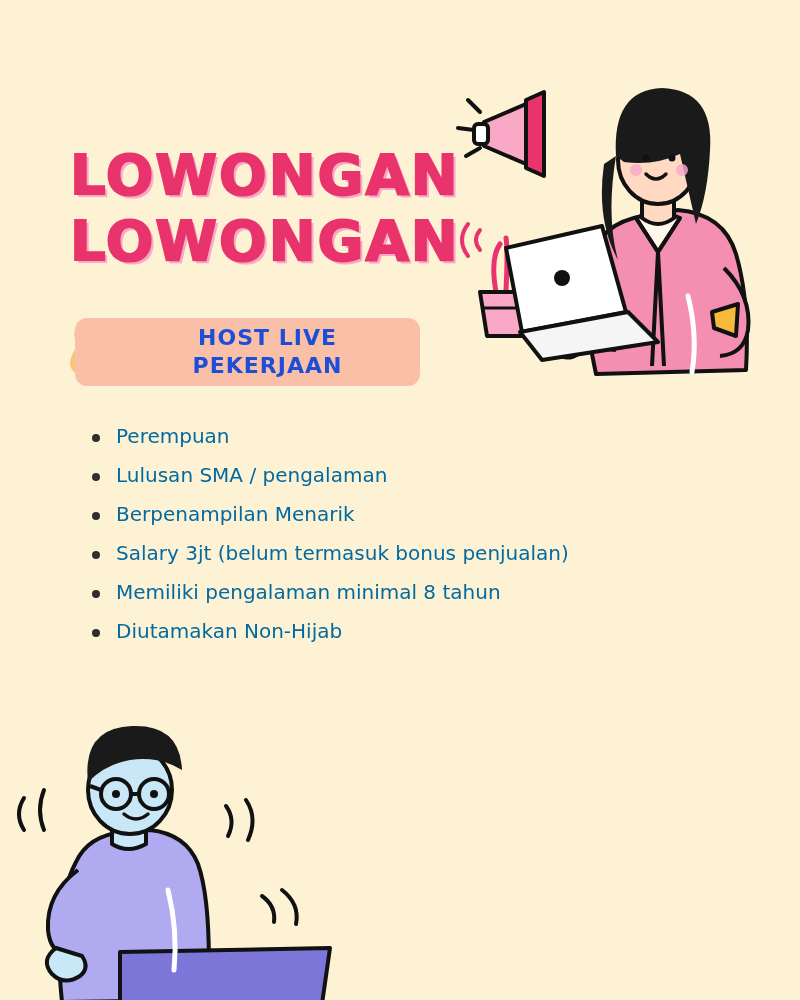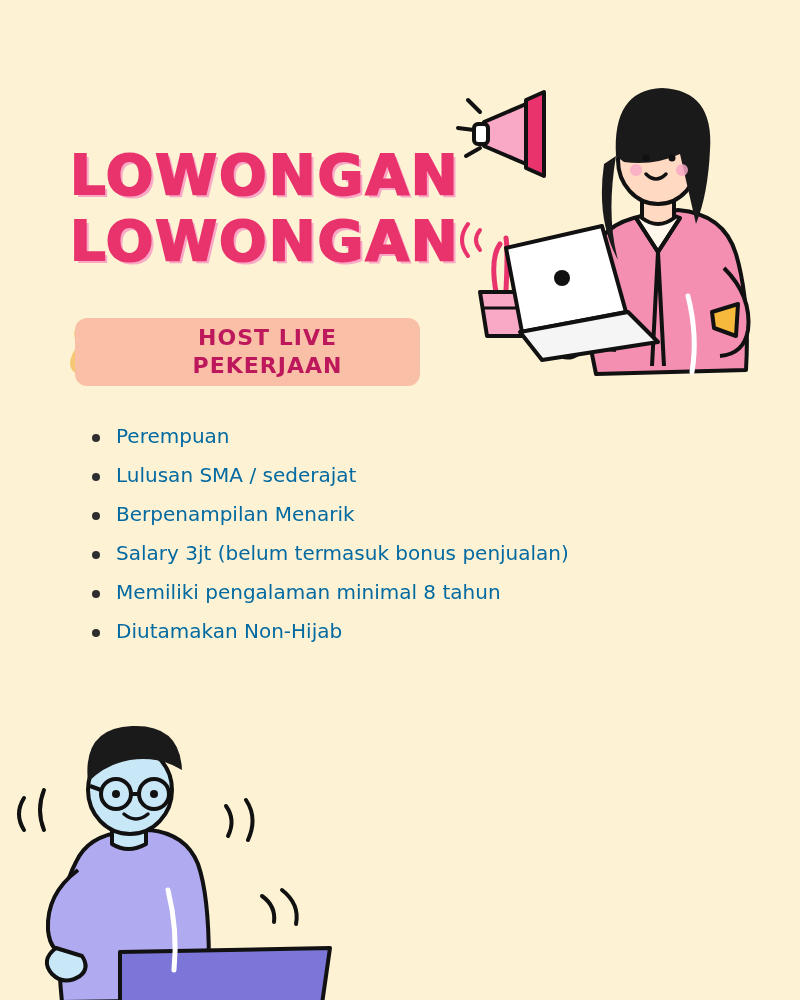--- a/index.html
+++ b/index.html
@@ -41,21 +41,21 @@
     border-radius: 12px;
     display: flex;
     align-items: center;
     justify-content: center;
   }
   .pill-text {
     font-family: "DejaVu Sans", sans-serif;
     font-weight: bold;
     font-size: 22px;
     letter-spacing: 1px;
-    color: #be185d;
+    color: #1d4ed8;
     text-align: center;
     line-height: 28px;
     padding-left: 40px;
   }
   .clip {
     position: absolute;
     left: 62px; top: 316px;
     width: 46px; height: 60px;
   }
 
@@ -186,21 +186,21 @@
     </div>
   </div>
 
   <div class="req-list">
     <div class="req-item">
       <span class="bullet"></span>
       <span class="req-text">Perempuan</span>
     </div>
     <div class="req-item">
       <span class="bullet"></span>
-      <span class="req-text">Lulusan SMA / sederajat</span>
+      <span class="req-text">Lulusan SMA / pengalaman</span>
     </div>
     <div class="req-item">
       <span class="bullet"></span>
       <span class="req-text">Berpenampilan Menarik</span>
     </div>
     <div class="req-item">
       <span class="bullet"></span>
       <span class="req-text">Salary 3jt (belum termasuk bonus penjualan)</span>
     </div>
     <div class="req-item">

